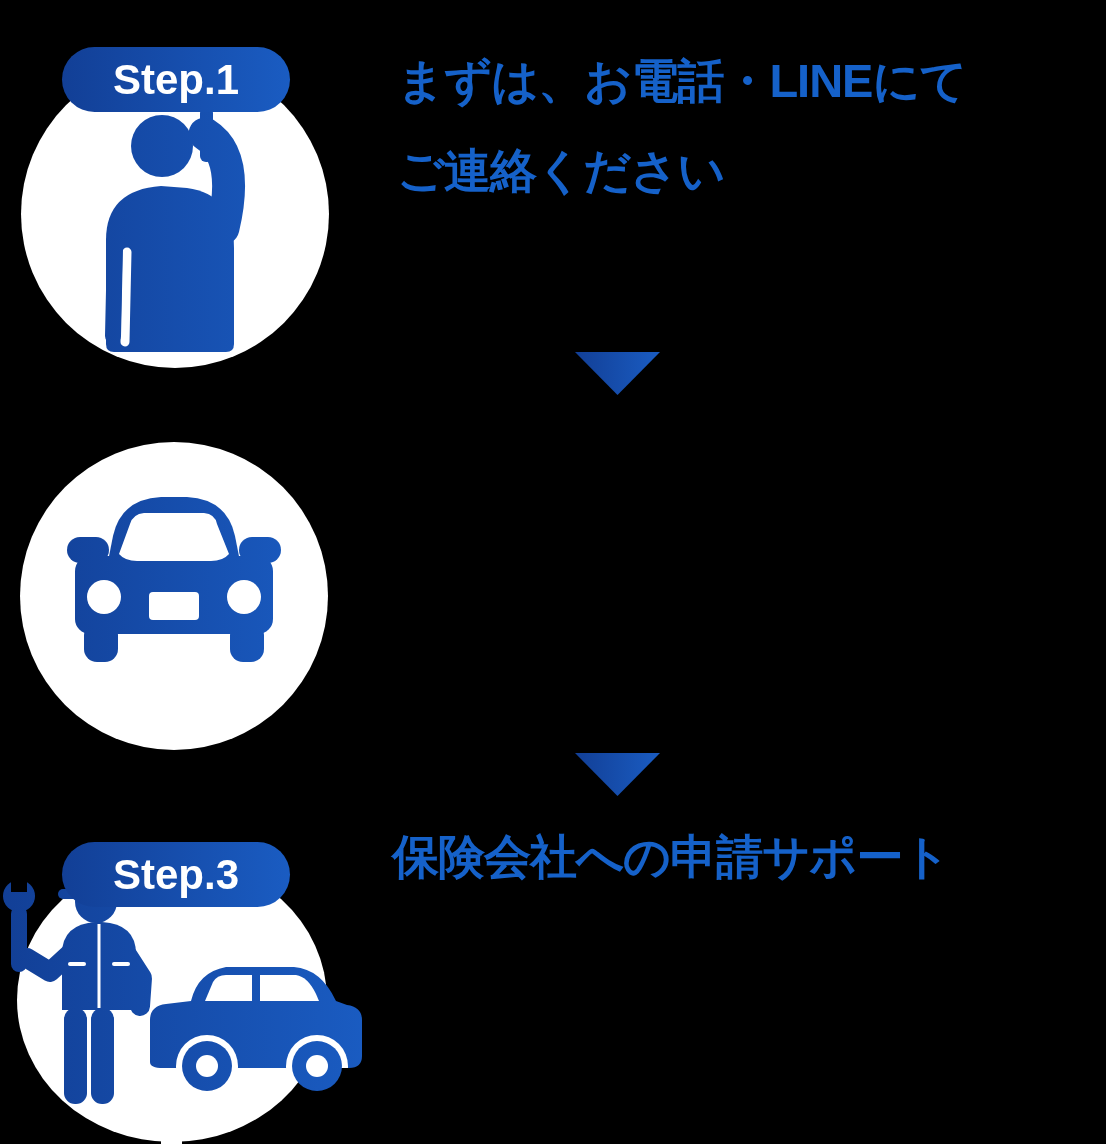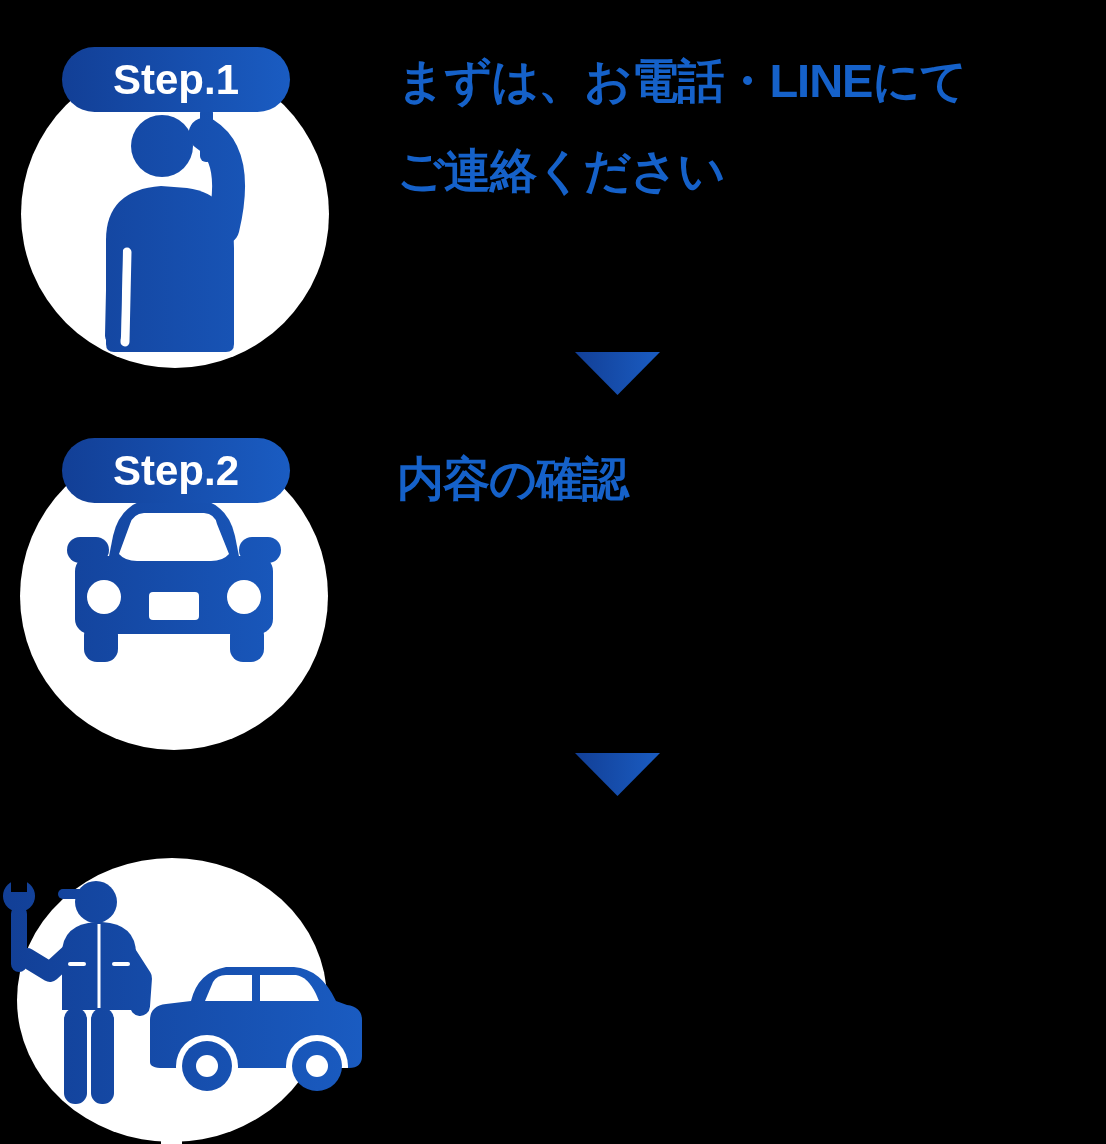--- a/index.html
+++ b/index.html
@@ -93,24 +93,20 @@
     <rect x="219" y="95" width="42" height="26" rx="13" fill="url(#g2)"></rect>
     <rect x="64" y="180" width="34" height="40" rx="13" fill="url(#g2)"></rect>
     <rect x="210" y="180" width="34" height="40" rx="13" fill="url(#g2)"></rect>
     <path d="M 78,170 L 93,94 Q 101,57 141,55 L 167,55 Q 207,57 215,94 L 230,170 Z" fill="url(#g2)"></path>
     <rect x="55" y="114" width="198" height="78" rx="15" fill="url(#g2)"></rect>
     <path d="M 99,112 L 110,82 Q 113,72 124,71 L 184,71 Q 195,72 197,82 L 209,112 Q 203,119 191,119 L 117,119 Q 105,119 99,112 Z" fill="#FFFFFF"></path>
     <circle cx="84" cy="155" r="17" fill="#FFFFFF"></circle>
     <circle cx="224" cy="155" r="17" fill="#FFFFFF"></circle>
     <rect x="129" y="150" width="50" height="28" rx="4" fill="#FFFFFF"></rect>
   </svg>
-  <div class="badge b2">
-    <span>Step.2</span>
-  </div>
-  <h2 class="title t2">内容の確認</h2>
 
   <div class="arrow a2"></div>
 
   <div class="circle c3"></div>
   <svg class="icon i3" width="370" height="286" viewBox="0 0 370 286">
     <defs>
       <linearGradient id="g3" gradientUnits="userSpaceOnUse" x1="0" y1="0" x2="370" y2="0">
         <stop offset="0" class="gs"></stop>
           <stop offset="1" class="ge"></stop>
       </linearGradient>
@@ -139,16 +135,20 @@
       <circle cx="207" cy="208" r="31" fill="#FFFFFF"></circle>
       <circle cx="317" cy="208" r="31" fill="#FFFFFF"></circle>
     </g>
     <path d="M 205,143 L 213,124 Q 217,117 226,117 L 252,117 L 252,143 Z" fill="#FFFFFF"></path>
     <path d="M 260,117 L 296,117 Q 308,119 316,136 L 319,143 L 260,143 Z" fill="#FFFFFF"></path>
     <circle cx="207" cy="208" r="25" fill="url(#g3)"></circle>
     <circle cx="317" cy="208" r="25" fill="url(#g3)"></circle>
     <circle cx="207" cy="208" r="11" fill="#FFFFFF"></circle>
     <circle cx="317" cy="208" r="11" fill="#FFFFFF"></circle>
   </svg>
+  <div class="badge b3">
+    <span>Step.3</span>
+  </div>
+  <h2 class="title t3">保険会社への申請サポート</h2>
 
   <div class="stub"></div>
 
 </div>
 
 </body></html>

